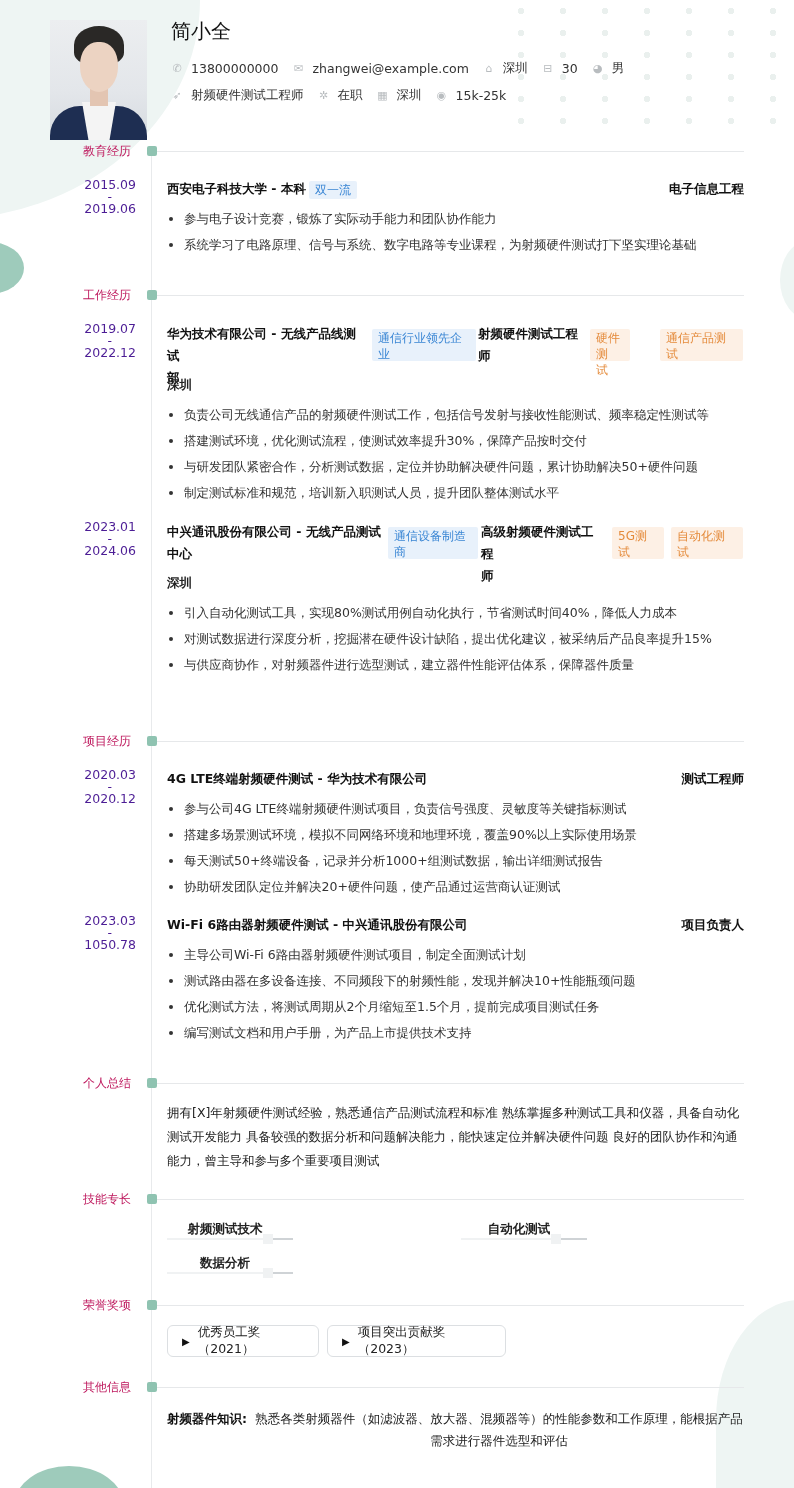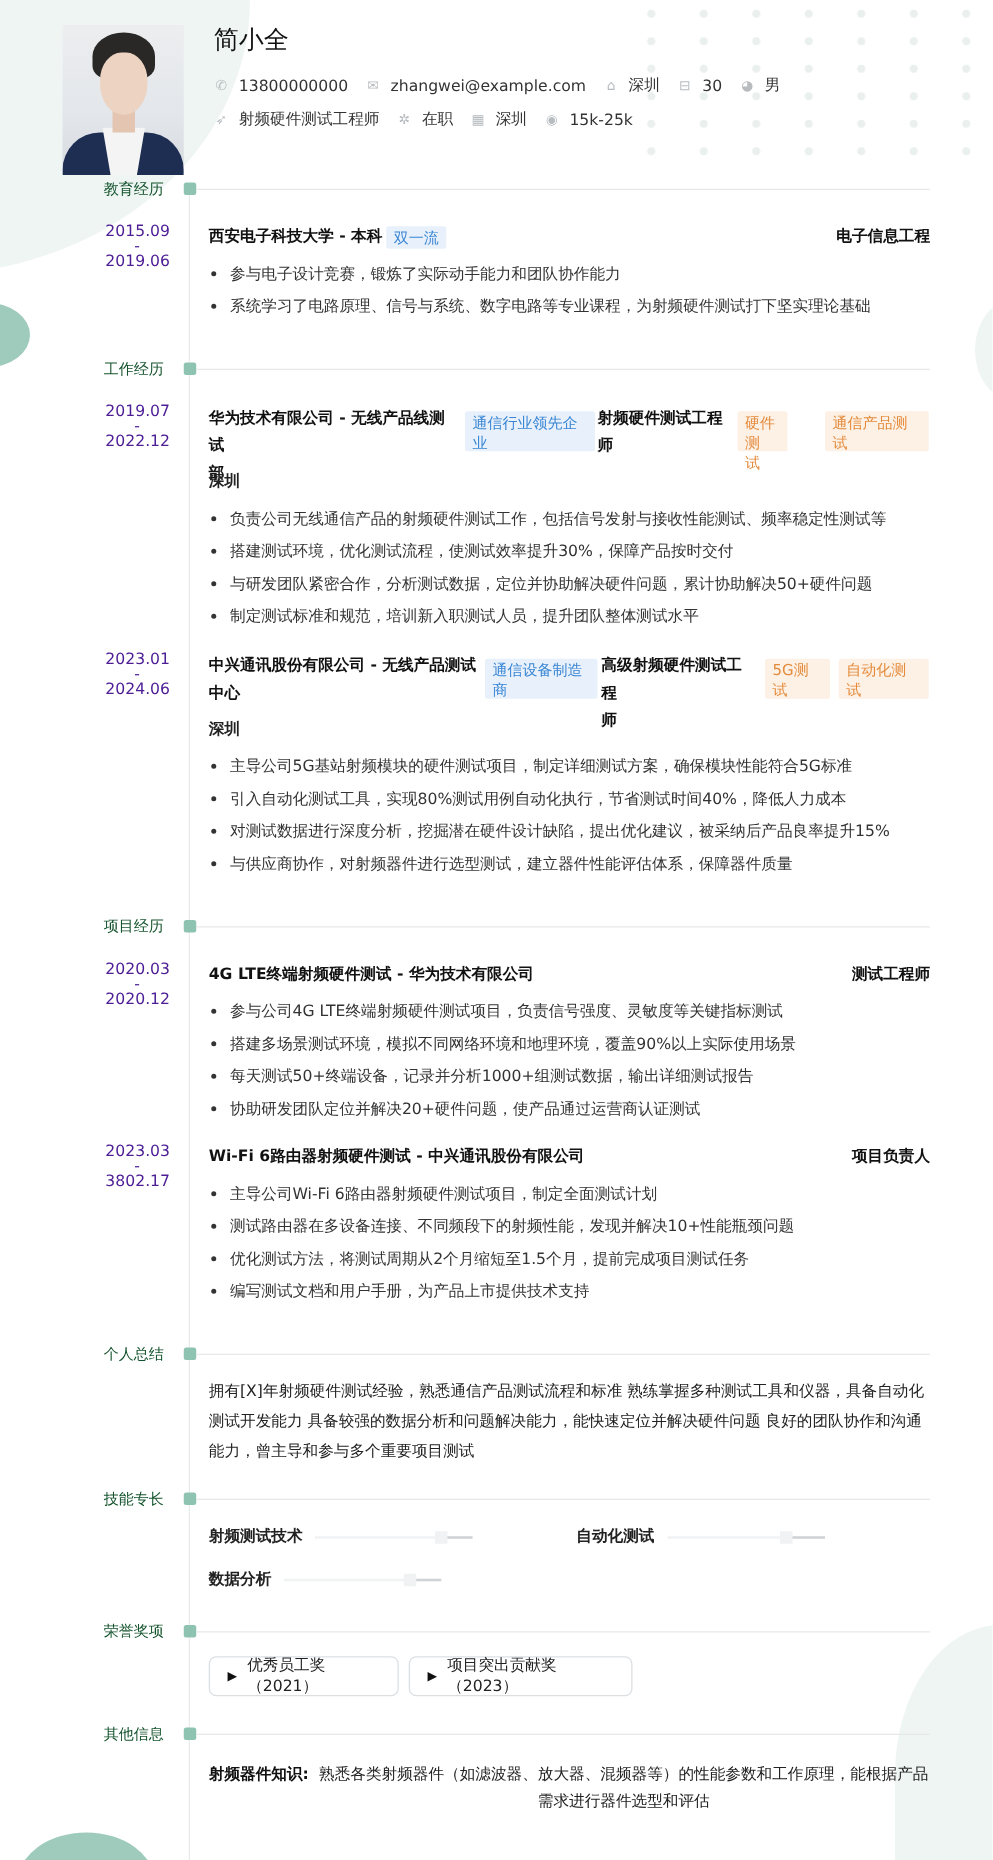--- a/index.html
+++ b/index.html
@@ -25,21 +25,21 @@
   .photo .shirt { position: absolute; left: 32px; top: 82px; width: 34px; height: 40px; background: #f4f4f4; clip-path: polygon(0 0,100% 0,80% 100%,20% 100%); }
 
   .name { position: absolute; left: 171px; top: 18px; font-size: 20px; font-weight: normal; color: #111; }
   .info-row { position: absolute; left: 171px; display: flex; align-items: center; font-size: 12.5px; color: #333; }
   .info-row.r1 { top: 60px; }
   .info-row.r2 { top: 87px; }
   .info-item { display: flex; align-items: center; margin-right: 14px; }
   .info-item .ico { width: 12px; height: 12px; margin-right: 8px; color: #b8bcbf; font-size: 11px; line-height: 12px; text-align: center; }
 
   
-  .sec-title { position: absolute; left: 70px; width: 61px; text-align: right; font-size: 12px; color: #14532d; font-family: Liberation Serif, serif; }
+  .sec-title { position: absolute; left: 70px; width: 61px; text-align: right; font-size: 12px; color: #be185d; font-family: Liberation Serif, serif; }
   .sec-dot { position: absolute; left: 147px; width: 10px; height: 10px; background: #8fc3b1; border-radius: 2px; }
   .sec-line { position: absolute; left: 157px; width: 587px; height: 1px; background: #e6e8ea; }
   .timeline { position: absolute; left: 151px; top: 155px; width: 1px; height: 1333px; background: #e8eaec; }
 
   .date { position: absolute; left: 75px; width: 61px; text-align: right; font-size: 12.5px; color: #4c1d95; line-height: 16px; }
   .date .dash { display: block; text-align: right; padding-right: 24px; line-height: 8px; }
 
   .entry-title { position: absolute; font-size: 12.5px; font-weight: bold; color: #111; line-height: 22px; }
   .entry-right { position: absolute; right: 50px; font-size: 12.5px; font-weight: bold; color: #111; }
   .tag { position: absolute; font-size: 12px; line-height: 16px; padding: 1px 6px; border-radius: 2px; }
@@ -47,21 +47,21 @@
   .tag.orange { background: #fdf0e5; color: #e48a3a; }
 
   .bullets { position: absolute; left: 167px; width: 580px; list-style: none; font-size: 12.5px; color: #333; }
   .bullets li { position: relative; padding-left: 17px; height: 26px; line-height: 20px; }
   .bullets li::before { content: ""; position: absolute; left: 2px; top: 8px; width: 4px; height: 4px; background: #333; border-radius: 50%; }
 
   .city { position: absolute; left: 167px; font-size: 12.5px; font-weight: bold; color: #222; }
 
   .summary { position: absolute; left: 167px; top: 1101px; width: 580px; font-size: 12.5px; line-height: 24px; color: #222; }
 
-  .skill { position: absolute; display: flex; align-items: center; }
+  .skill { position: absolute; display: flex; align-items: center; flex-direction: column; }
   .skill-name { font-size: 12.5px; font-weight: bold; color: #222; margin-right: 10px; }
   .skill-bar { position: relative; height: 2px; background: #f0f2f3; }
   .skill-fill { position: absolute; right: 0; top: 0; height: 2px; background: #cfd3d6; }
   .skill-knob { position: absolute; top: -4px; width: 10px; height: 10px; background: #f0f2f3; }
 
   .award { position: absolute; top: 1325px; height: 32px; border: 1px solid #dcdfe2; border-radius: 6px; padding: 0 14px; display: flex; align-items: center; font-size: 12.5px; color: #222; background: #fff; }
   .award .tri { font-size: 10px; margin-right: 8px; color: #111; }
 
   .other-label { position: absolute; left: 167px; top: 1408px; font-size: 12.5px; font-weight: bold; color: #111; line-height: 22px; }
   .other-text { position: absolute; left: 251px; top: 1408px; width: 496px; font-size: 12.5px; color: #222; line-height: 22px; text-align: center; }
@@ -205,21 +205,20 @@
   <div class="tag orange" style="left:612px;top:527px;width:52px;height:32px">
     <div>5G测</div>
     <div>试</div>
   </div>
   <div class="tag orange" style="left:671px;top:527px;width:72px;height:32px">
     <div>自动化测</div>
     <div>试</div>
   </div>
   <div class="city" style="top:575px">深圳</div>
   <ul class="bullets" style="top:603px">
-    <li>主导公司5G基站射频模块的硬件测试项目，制定详细测试方案，确保模块性能符合5G标准</li>
     <li>引入自动化测试工具，实现80%测试用例自动化执行，节省测试时间40%，降低人力成本</li>
     <li>对测试数据进行深度分析，挖掘潜在硬件设计缺陷，提出优化建议，被采纳后产品良率提升15%</li>
     <li>与供应商协作，对射频器件进行选型测试，建立器件性能评估体系，保障器件质量</li>
   </ul>
 
   <div class="sec-title" style="top:733px">项目经历</div>
   <div class="sec-dot" style="top:736px"></div>
   <div class="sec-line" style="top:741px"></div>
 
   <div class="date" style="top:767px">
@@ -232,21 +231,21 @@
   <ul class="bullets" style="top:799px">
     <li>参与公司4G LTE终端射频硬件测试项目，负责信号强度、灵敏度等关键指标测试</li>
     <li>搭建多场景测试环境，模拟不同网络环境和地理环境，覆盖90%以上实际使用场景</li>
     <li>每天测试50+终端设备，记录并分析1000+组测试数据，输出详细测试报告</li>
     <li>协助研发团队定位并解决20+硬件问题，使产品通过运营商认证测试</li>
   </ul>
 
   <div class="date" style="top:913px">
     <span>2023.03</span>
     <span class="dash">-</span>
-    <span>3802.17</span>
+    <span>1050.78</span>
   </div>
   <div class="entry-title" style="left:167px;top:914px">Wi-Fi 6路由器射频硬件测试 - 中兴通讯股份有限公司</div>
   <div class="entry-right" style="top:917px">项目负责人</div>
   <ul class="bullets" style="top:945px">
     <li>主导公司Wi-Fi 6路由器射频硬件测试项目，制定全面测试计划</li>
     <li>测试路由器在多设备连接、不同频段下的射频性能，发现并解决10+性能瓶颈问题</li>
     <li>优化测试方法，将测试周期从2个月缩短至1.5个月，提前完成项目测试任务</li>
     <li>编写测试文档和用户手册，为产品上市提供技术支持</li>
   </ul>
 

